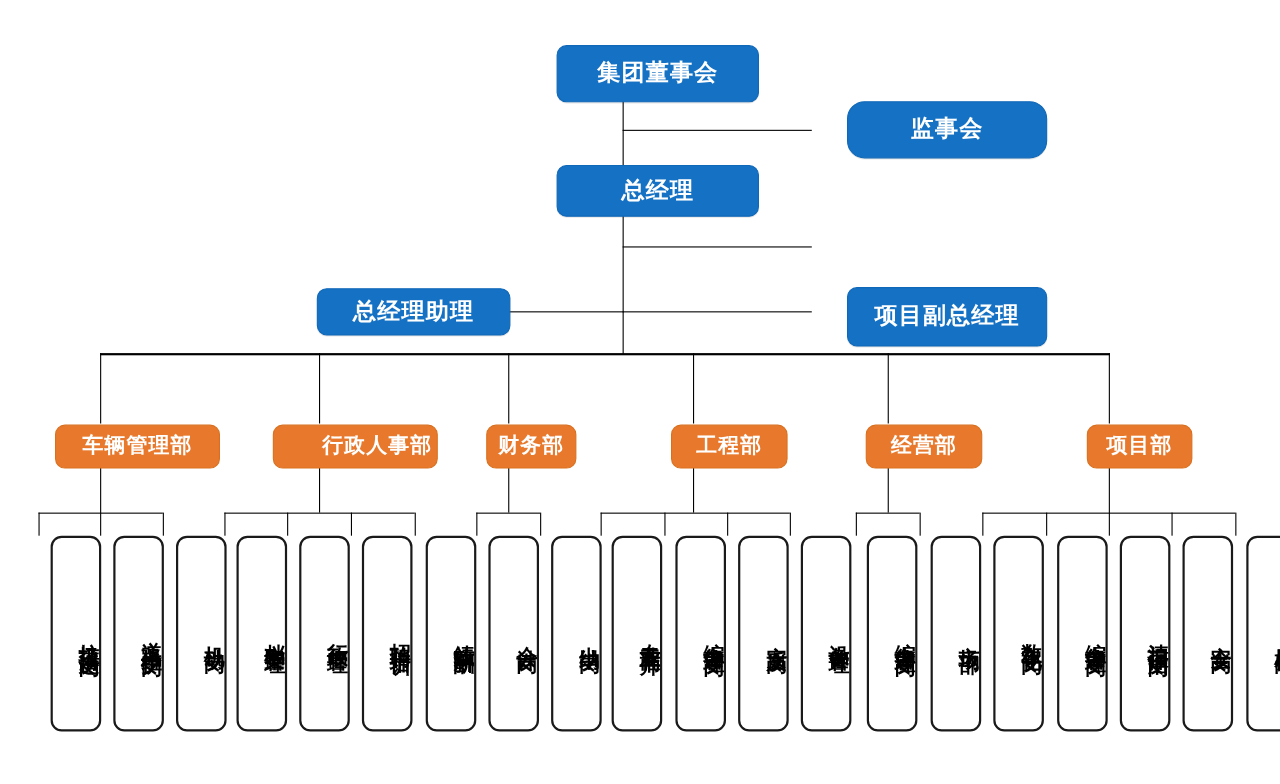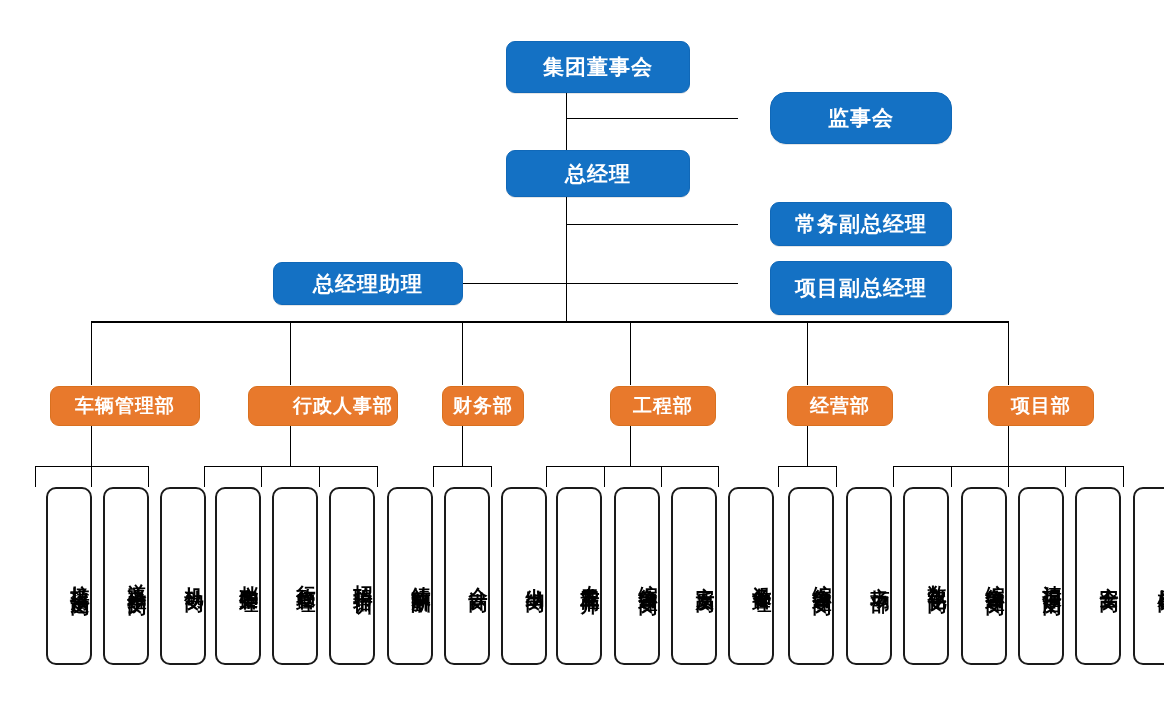--- a/index.html
+++ b/index.html
@@ -128,32 +128,31 @@
   <div class="line v" style="left:951px;top:466px;height:21px;"></div>
   <div class="line v" style="left:1065px;top:466px;height:21px;"></div>
   <div class="line v" style="left:1123px;top:466px;height:21px;"></div>
 
   <div class="node blue" style="left:473px;top:41px;width:184px;height:52px;">集团董事会</div>
 
   <div class="node blue" style="left:737px;top:92px;width:182px;height:52px;border-radius:16px;">监事会</div>
 
   <div class="node blue" style="left:473px;top:150px;width:184px;height:47px;">总经理</div>
 
-  <div class="node blue" style="left:737px;top:202px;width:182px;height:44px;">常务副总经理</div>
 
   <div class="node blue" style="left:737px;top:261px;width:182px;height:54px;">项目副总经理</div>
 
-  <div class="node blue" style="left:240px;top:262px;width:190px;height:43px;">总经理助理</div>
+  <div class="node blue" style="left:255px;top:262px;width:176px;height:43px;">总经理助理</div>
 
   <div class="node orange" style="left:17px;top:386px;width:150px;height:40px;">车辆管理部</div>
   <div class="node orange" style="left:215px;top:386px;width:150px;height:40px;padding-left:40px;">行政人事部</div>
   <div class="node orange" style="left:409px;top:386px;width:82px;height:40px;">财务部</div>
   <div class="node orange" style="left:577px;top:386px;width:106px;height:40px;">工程部</div>
   <div class="node orange" style="left:754px;top:386px;width:106px;height:40px;">经营部</div>
-  <div class="node orange" style="left:955px;top:386px;width:106px;height:40px;">项目部</div>
+  <div class="node orange" style="left:955px;top:386px;width:96px;height:40px;">项目部</div>
 
   <div class="node leaf" style="left:13px;top:487px;width:46px;height:178px;">垃圾清运岗</div>
   <div class="node leaf" style="left:70px;top:487px;width:46px;height:178px;">道路维护岗</div>
   <div class="node leaf" style="left:127px;top:487px;width:46px;height:178px;">机动岗</div>
 
   <div class="node leaf" style="left:182px;top:487px;width:46px;height:178px;">档案管理</div>
   <div class="node leaf" style="left:239px;top:487px;width:46px;height:178px;">行政管理</div>
   <div class="node leaf" style="left:296px;top:487px;width:46px;height:178px;">招聘培训</div>
   <div class="node leaf" style="left:354px;top:487px;width:46px;height:178px;">绩效薪酬</div>
 

